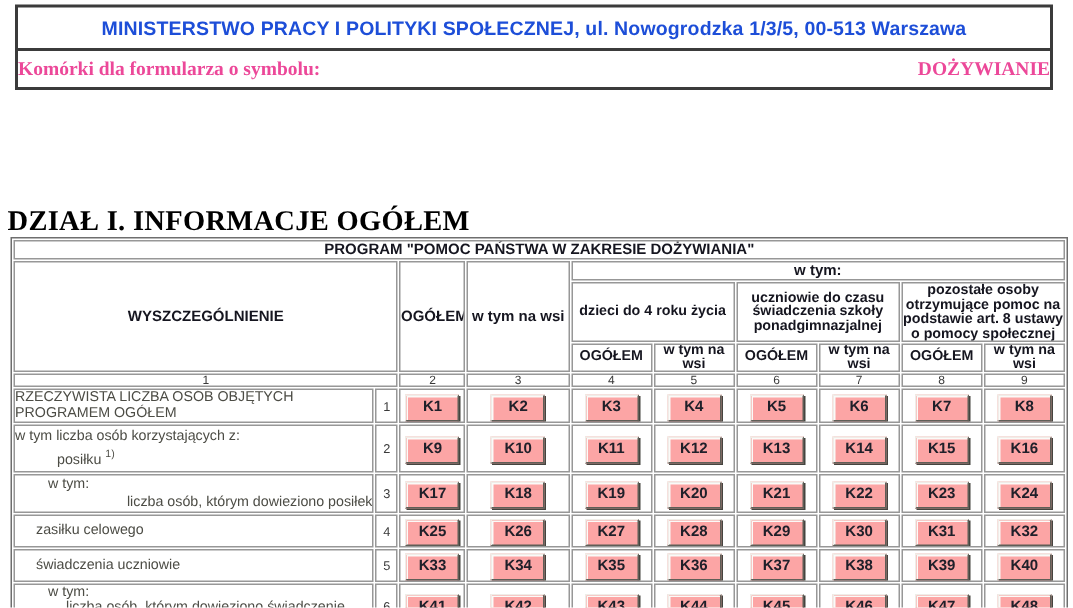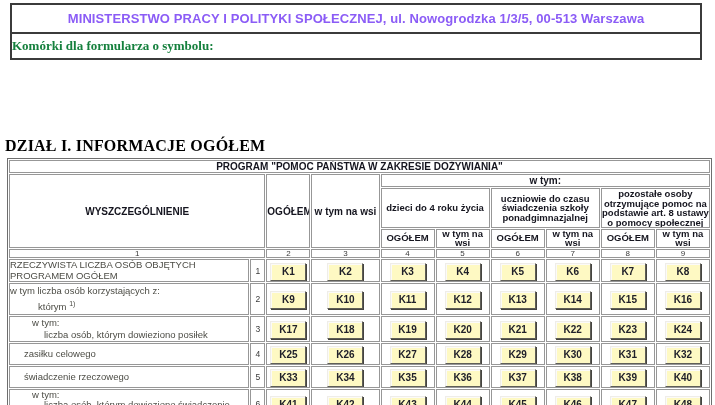--- a/index.html
+++ b/index.html
@@ -10,32 +10,32 @@
   }
 
   
   .letterhead{
     position:absolute;left:10px;top:3px;width:688px;
     border:2px solid #3b3b3b;background:#fff;
   }
   .lh-row1{
     height:27px;display:flex;align-items:center;justify-content:center;
     border-bottom:2px solid #3b3b3b;
-    font-weight:bold;font-size:13px;color:#8b5cf6;letter-spacing:0.1px;
+    font-weight:bold;font-size:13px;color:#1d4ed8;letter-spacing:0.1px;
   }
   .lh-row2{
     height:24px;display:flex;align-items:center;justify-content:space-between;
-    font-family:"Liberation Serif",serif;font-weight:bold;font-size:13px;color:#15803d;
+    font-family:"Liberation Serif",serif;font-weight:bold;font-size:13px;color:#ec4899;
   }
   .lh-row2 .sym{margin-left:4px;}
 
   
   .section-title{
     position:absolute;left:5px;top:137px;
-    font-family:"Liberation Serif",serif;font-weight:bold;font-size:16px;color:#000;
+    font-family:"Liberation Serif",serif;font-weight:bold;font-size:19px;color:#000;
     letter-spacing:0.2px;
   }
 
   
   table.cells{
     position:absolute;left:7px;top:158px;width:705px;
     table-layout:fixed;border-collapse:separate;border-spacing:1px;
     background:#fff;border:1px solid #6e6e6e;
   }
   table.cells td{
@@ -49,49 +49,50 @@
   .subs-cell{height:17px;line-height:8.5px;font-size:9.5px;}
   .nums td{height:6px;font-size:8px;line-height:7px;text-align:center;color:#3a3a3a;}
 
   td.lbl{font-size:9.5px;color:#4c4c45;padding:1px 3px 1px 4px;line-height:10.5px;}
   td.rn{font-size:8.5px;text-align:center;color:#3a3a3a;}
   td.bc{text-align:center;}
   .ind-a{padding-left:14px;}
   .ind-b{padding-left:22px;}
   .ind-c{padding-left:28px;}
   .ind-d{padding-left:34px;}
-  .gap-sm{margin-top:2px;}
+  .gap-sm{margin-top:2px;text-align:right;}
   .gap-lg{margin-top:6px;}
   .tight div{line-height:9.5px;}
   sup{font-size:7px;line-height:0;}
 
   .r1 td{height:19px;}
   .r2 td{height:30px;}
   .r3 td{height:24px;}
   .r4 td{height:17px;}
   .r5 td{height:17px;}
   .r6 td{height:19px;}
 
   
   .kbtn{
     display:inline-block;box-sizing:border-box;min-width:36px;height:18px;
-    padding:1px 5px 0;background:#fef9c3;
+    padding:1px 5px 0;background:#fca5a5;
     border:1px solid;border-color:#efede8 #5f5e57 #5f5e57 #efede8;
     box-shadow:1px 1px 0 #45443f, inset 1px 1px 0 #fbfaf8;
     font-family:"Liberation Sans",sans-serif;font-weight:bold;font-size:10px;
     line-height:13px;color:#20202a;text-align:center;cursor:pointer;
   }
 </style>
 </head>
 <body>
 
 <div class="letterhead">
   <div class="lh-row1">MINISTERSTWO PRACY I POLITYKI SPOŁECZNEJ, ul. Nowogrodzka 1/3/5, 00-513 Warszawa</div>
   <div class="lh-row2">
     <span>Komórki dla formularza o symbolu:</span>
+    <span class="sym">DOŻYWIANIE</span>
   </div>
 </div>
 
 <div class="section-title">DZIAŁ I.  INFORMACJE OGÓŁEM</div>
 
 <table class="cells">
   <colgroup>
     <col style="width:240px">
       <col style="width:15px">
     <col style="width:44px">
@@ -152,21 +153,21 @@
     <td class="bc"><span class="kbtn">K4</span></td>
     <td class="bc"><span class="kbtn">K5</span></td>
     <td class="bc"><span class="kbtn">K6</span></td>
     <td class="bc"><span class="kbtn">K7</span></td>
     <td class="bc"><span class="kbtn">K8</span></td>
   </tr>
 
   <tr class="r2">
     <td class="lbl">
       <div>w tym liczba osób korzystających z:</div>
-      <div class="ind-c gap-lg"><span>którym</span> <sup>1)</sup></div>
+      <div class="ind-c gap-lg"><span>posiłku</span> <sup>1)</sup></div>
     </td>
     <td class="rn">2</td>
     <td class="bc"><span class="kbtn">K9</span></td>
     <td class="bc"><span class="kbtn">K10</span></td>
     <td class="bc"><span class="kbtn">K11</span></td>
     <td class="bc"><span class="kbtn">K12</span></td>
     <td class="bc"><span class="kbtn">K13</span></td>
     <td class="bc"><span class="kbtn">K14</span></td>
     <td class="bc"><span class="kbtn">K15</span></td>
     <td class="bc"><span class="kbtn">K16</span></td>
@@ -198,21 +199,21 @@
     <td class="bc"><span class="kbtn">K27</span></td>
     <td class="bc"><span class="kbtn">K28</span></td>
     <td class="bc"><span class="kbtn">K29</span></td>
     <td class="bc"><span class="kbtn">K30</span></td>
     <td class="bc"><span class="kbtn">K31</span></td>
     <td class="bc"><span class="kbtn">K32</span></td>
   </tr>
 
   <tr class="r5">
     <td class="lbl">
-      <div class="ind-a">świadczenie rzeczowego</div>
+      <div class="ind-a">świadczenia uczniowie</div>
     </td>
     <td class="rn">5</td>
     <td class="bc"><span class="kbtn">K33</span></td>
     <td class="bc"><span class="kbtn">K34</span></td>
     <td class="bc"><span class="kbtn">K35</span></td>
     <td class="bc"><span class="kbtn">K36</span></td>
     <td class="bc"><span class="kbtn">K37</span></td>
     <td class="bc"><span class="kbtn">K38</span></td>
     <td class="bc"><span class="kbtn">K39</span></td>
     <td class="bc"><span class="kbtn">K40</span></td>

